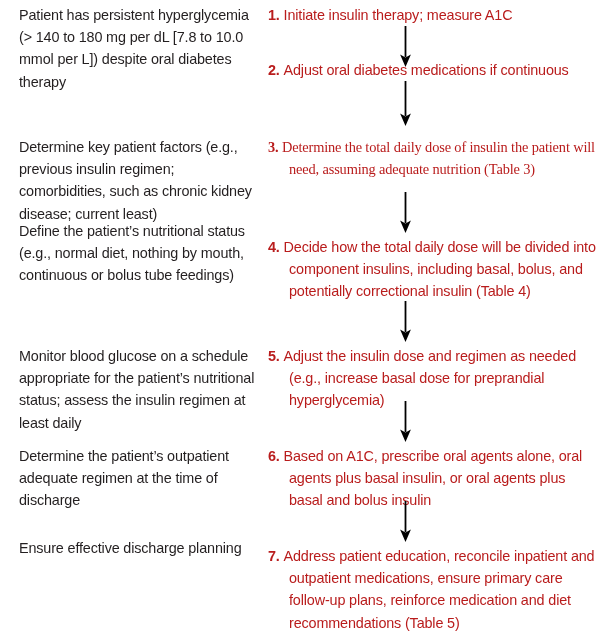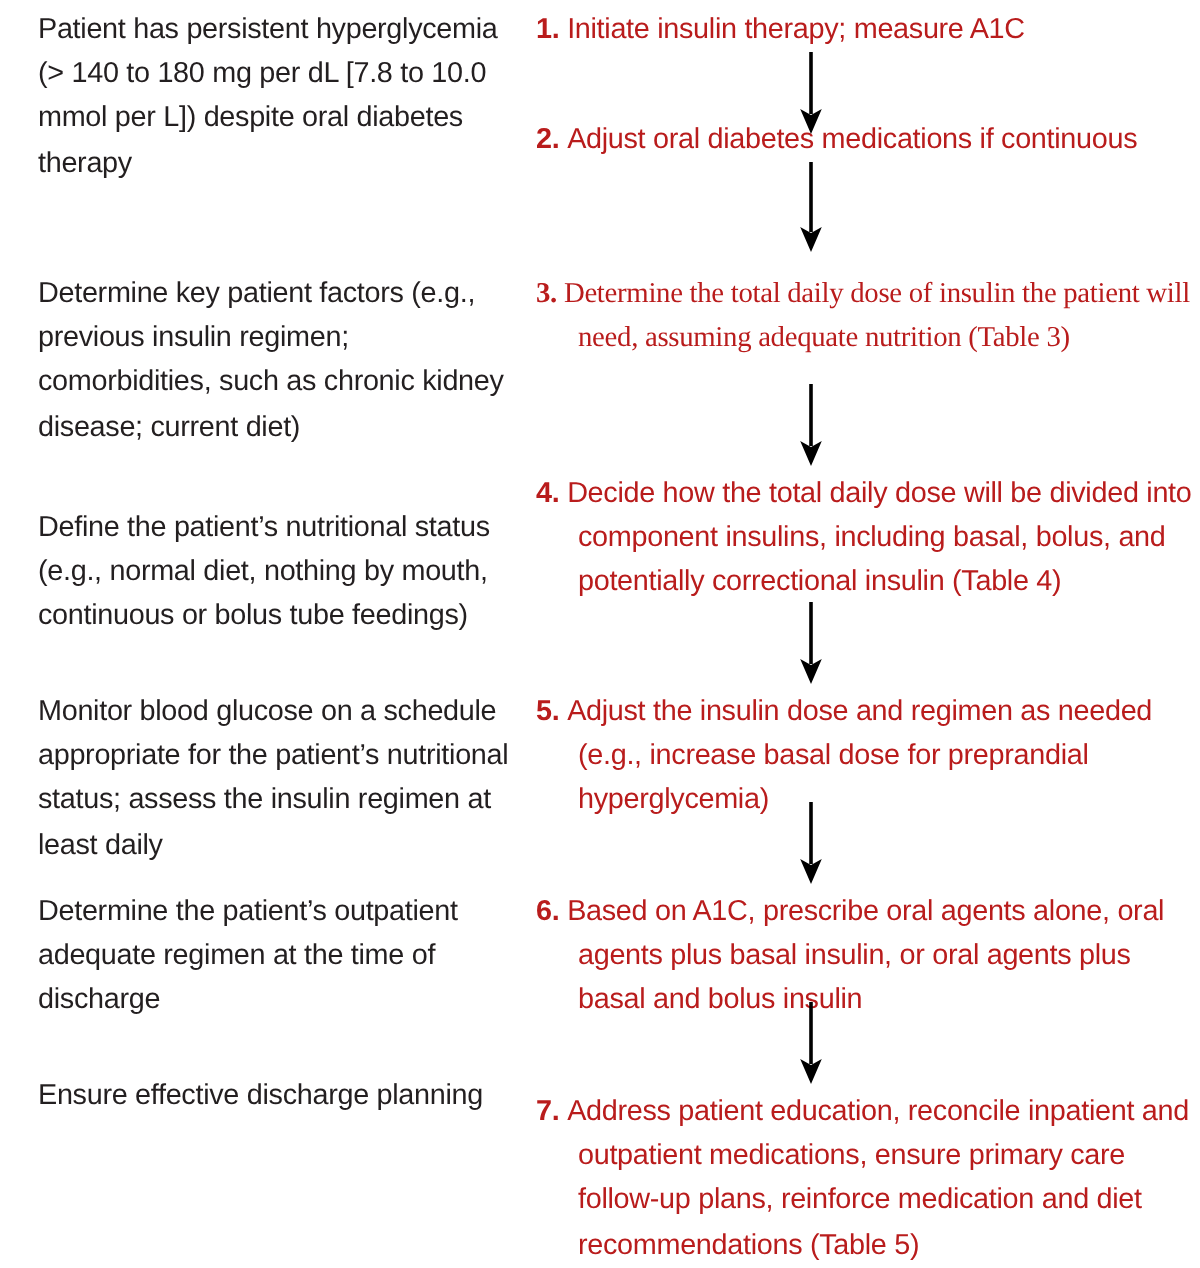--- a/index.html
+++ b/index.html
@@ -72,23 +72,23 @@
 </style>
 </head>
 <body>
 
 <div id="figure">
 
   <div class="col" id="left-col">
 
     <div class="note" style="top:4px;">Patient has persistent hyperglycemia (&gt; 140 to 180 mg per dL [7.8 to 10.0 mmol per L]) despite oral diabetes therapy</div>
 
-    <div class="note" style="top:136px;">Determine key patient factors (e.g., previous insulin regimen; comorbidities, such as chronic kidney disease; current diet)</div>
+    <div class="note" style="top:136px;">Determine key patient factors (e.g., previous insulin regimen; comorbidities, such as chronic kidney disease; current least)</div>
 
-    <div class="note" style="top:253px;">Define the patient’s nutritional status (e.g., normal diet, nothing by mouth, continuous or bolus tube feedings)</div>
+    <div class="note" style="top:220px;">Define the patient’s nutritional status (e.g., normal diet, nothing by mouth, continuous or bolus tube feedings)</div>
 
     <div class="note" style="top:345px;">Monitor blood glucose on a schedule appropriate for the patient’s nutritional status; assess the insulin regimen at least daily</div>
 
     <div class="note" style="top:445px;">Determine the patient’s outpatient adequate regimen at the time of discharge</div>
 
     <div class="note" style="top:537px;">Ensure effective discharge planning</div>
 
   </div>
 
   <div class="col" id="right-col">

